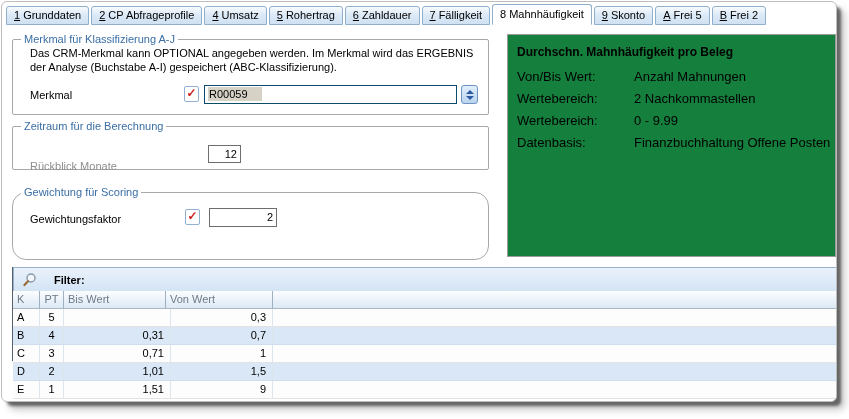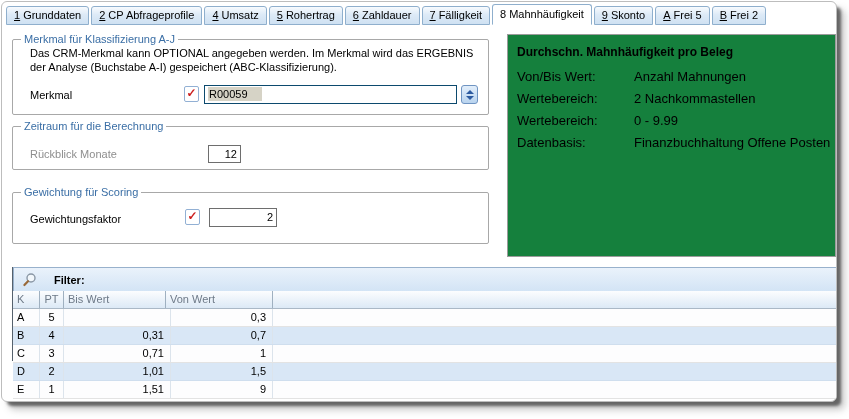--- a/index.html
+++ b/index.html
@@ -20,21 +20,21 @@
     border:1px solid #8fafcd; border-radius:3px 3px 0 0; cursor:default;
   }
   .tab:not(.active) .hk { text-decoration:underline; }
   .tab.active { background:#fff; height:21px; line-height:19px; border-bottom-color:#fff; }
   .tl { margin-left:3px; }
   
   .groupbox { position:absolute; border:1px solid #a8a8a8; border-radius:2px; background:#fff; }
   .gb-title { position:absolute; top:-7px; left:8px; background:#fff; padding:0 3px; color:#3a6ea5; font-size:11px; line-height:13px; }
   .gb-desc { position:absolute; left:17px; top:6px; width:444px; font-size:11px; line-height:14px; color:#000; }
   .lbl { position:absolute; font-size:11px; color:#000; }
-  .lbl.disabled { color:#8e8e8e; }
+  .lbl.disabled { color:#8e8e8e;margin-top:12px; }
   .chk {
     position:absolute; width:15px; height:16px; background:#fff;
     border:1px solid #92b0d4; border-radius:2px;
     display:flex; align-items:center; justify-content:center; cursor:pointer;
   }
   .chk span { color:#cc1d1d; font-size:12px; font-weight:bold; line-height:12px; transform:translateY(-1px); }
   .field {
     position:absolute; background:#fff; border:1px solid #0c4a6e;
     font-size:11px; line-height:17px; padding:0 3px; overflow:hidden;
   }
@@ -110,21 +110,21 @@
         <span class="tri-dn"></span>
       </div>
     </div>
 
     <div class="groupbox" style="left:10px; top:124px; width:477px; height:44px;">
       <span class="gb-title">Zeitraum für die Berechnung</span>
       <span class="lbl disabled" style="left:17px; top:21px;">Rückblick Monate</span>
       <div class="field dark" style="left:195px; top:18px; width:33px; height:18px;">12</div>
     </div>
 
-    <div class="groupbox" style="left:10px; top:190px; width:477px; height:52px;">
+    <div class="groupbox" style="left:10px; top:190px; width:477px; height:68px;border-radius:14px;">
       <span class="gb-title">Gewichtung für Scoring</span>
       <span class="lbl" style="left:17px; top:20px;">Gewichtungsfaktor</span>
       <div class="chk" style="left:172px; top:16px;">
           <span>✓</span>
         </div>
       <div class="field dark" style="left:196px; top:15px; width:68px; height:19px;">2</div>
     </div>
 
     <div class="info-panel">
       <div class="info-title">Durchschn. Mahnhäufigkeit pro Beleg</div>

